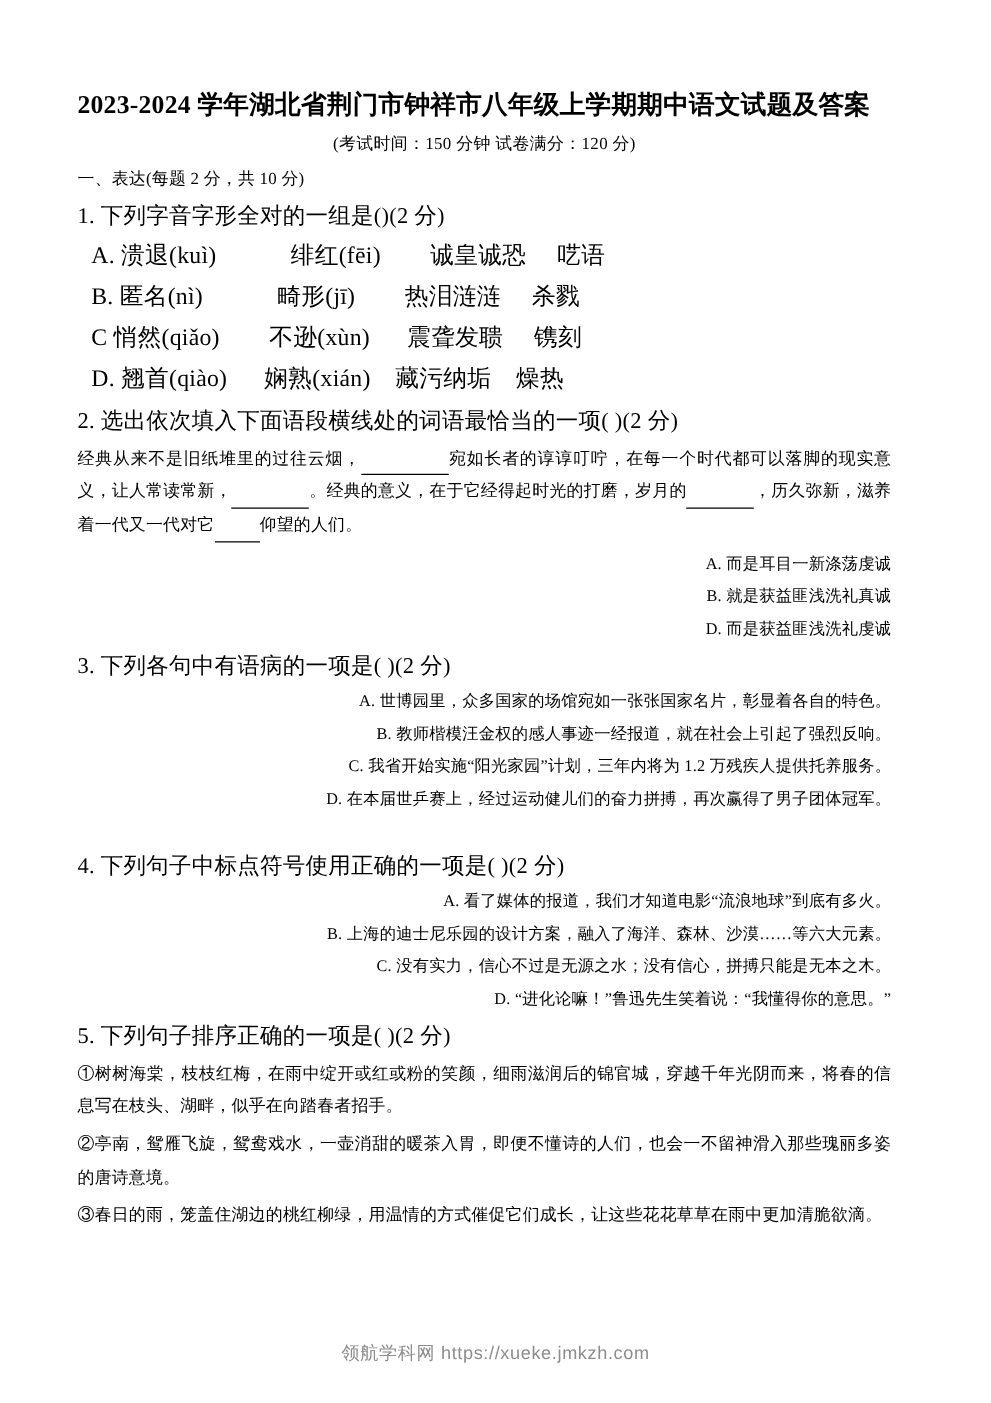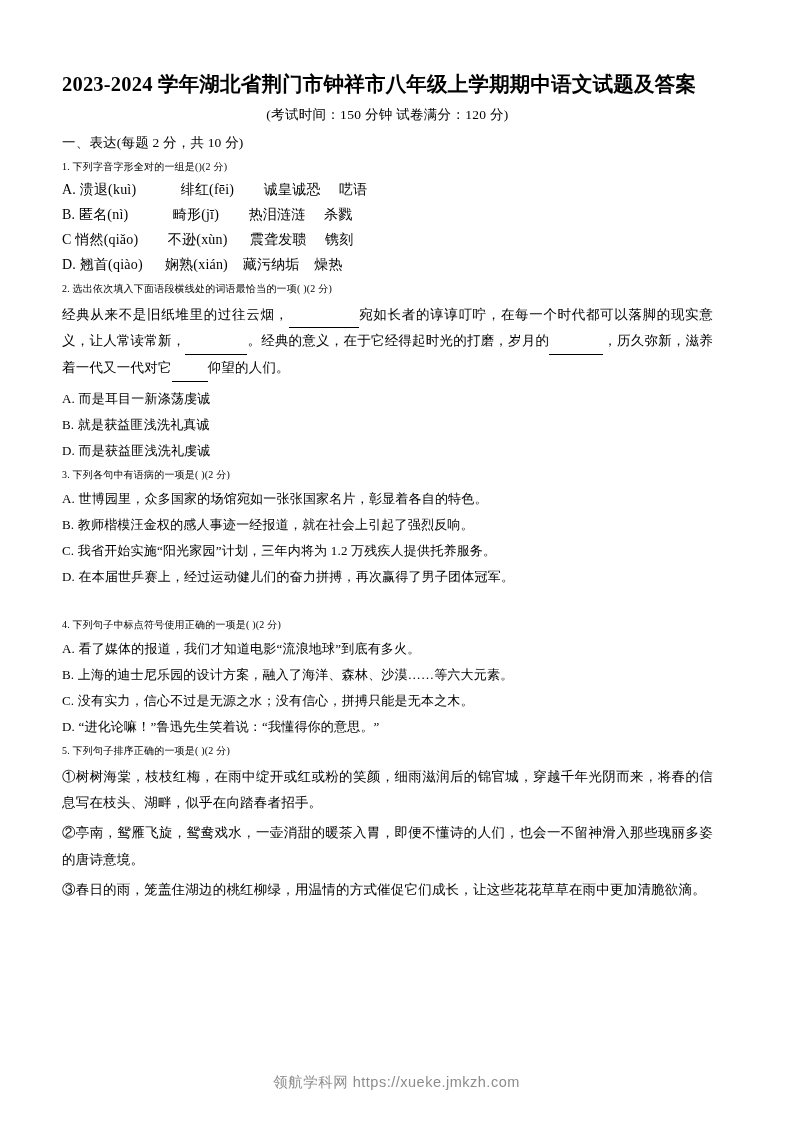--- a/index.html
+++ b/index.html
@@ -35,34 +35,35 @@
     font-size: 13.5px;
     margin: 6px 0 10px 0;
     letter-spacing: 0.3px;
   }
   .sec-head {
     font-size: 13.5px;
     margin: 6px 0 6px 0;
     letter-spacing: 0.2px;
   }
   .q-stem {
-    font-size: 10px;
+    font-size: 18px;
     margin: 8px 0 6px 0;
     letter-spacing: 0.2px;
   }
   .opt-row {
-    font-size: 14px;
-    margin: 7px 0 7px 0;
+    font-size: 19px;
+    margin: 7px 0 7px 11px;
     letter-spacing: 0.2px;
     white-space: pre;
   }
   .opt {
     font-size: 13px;
     margin: 8px 0 8px 0;
     letter-spacing: 0.2px;
+    text-align: right;
   }
   .para {
     font-size: 13.5px;
     line-height: 1.95;
     margin: 4px 0 4px 0;
     text-align: justify;
     letter-spacing: 0.2px;
   }
   .blank-l {
     display: inline-block;

